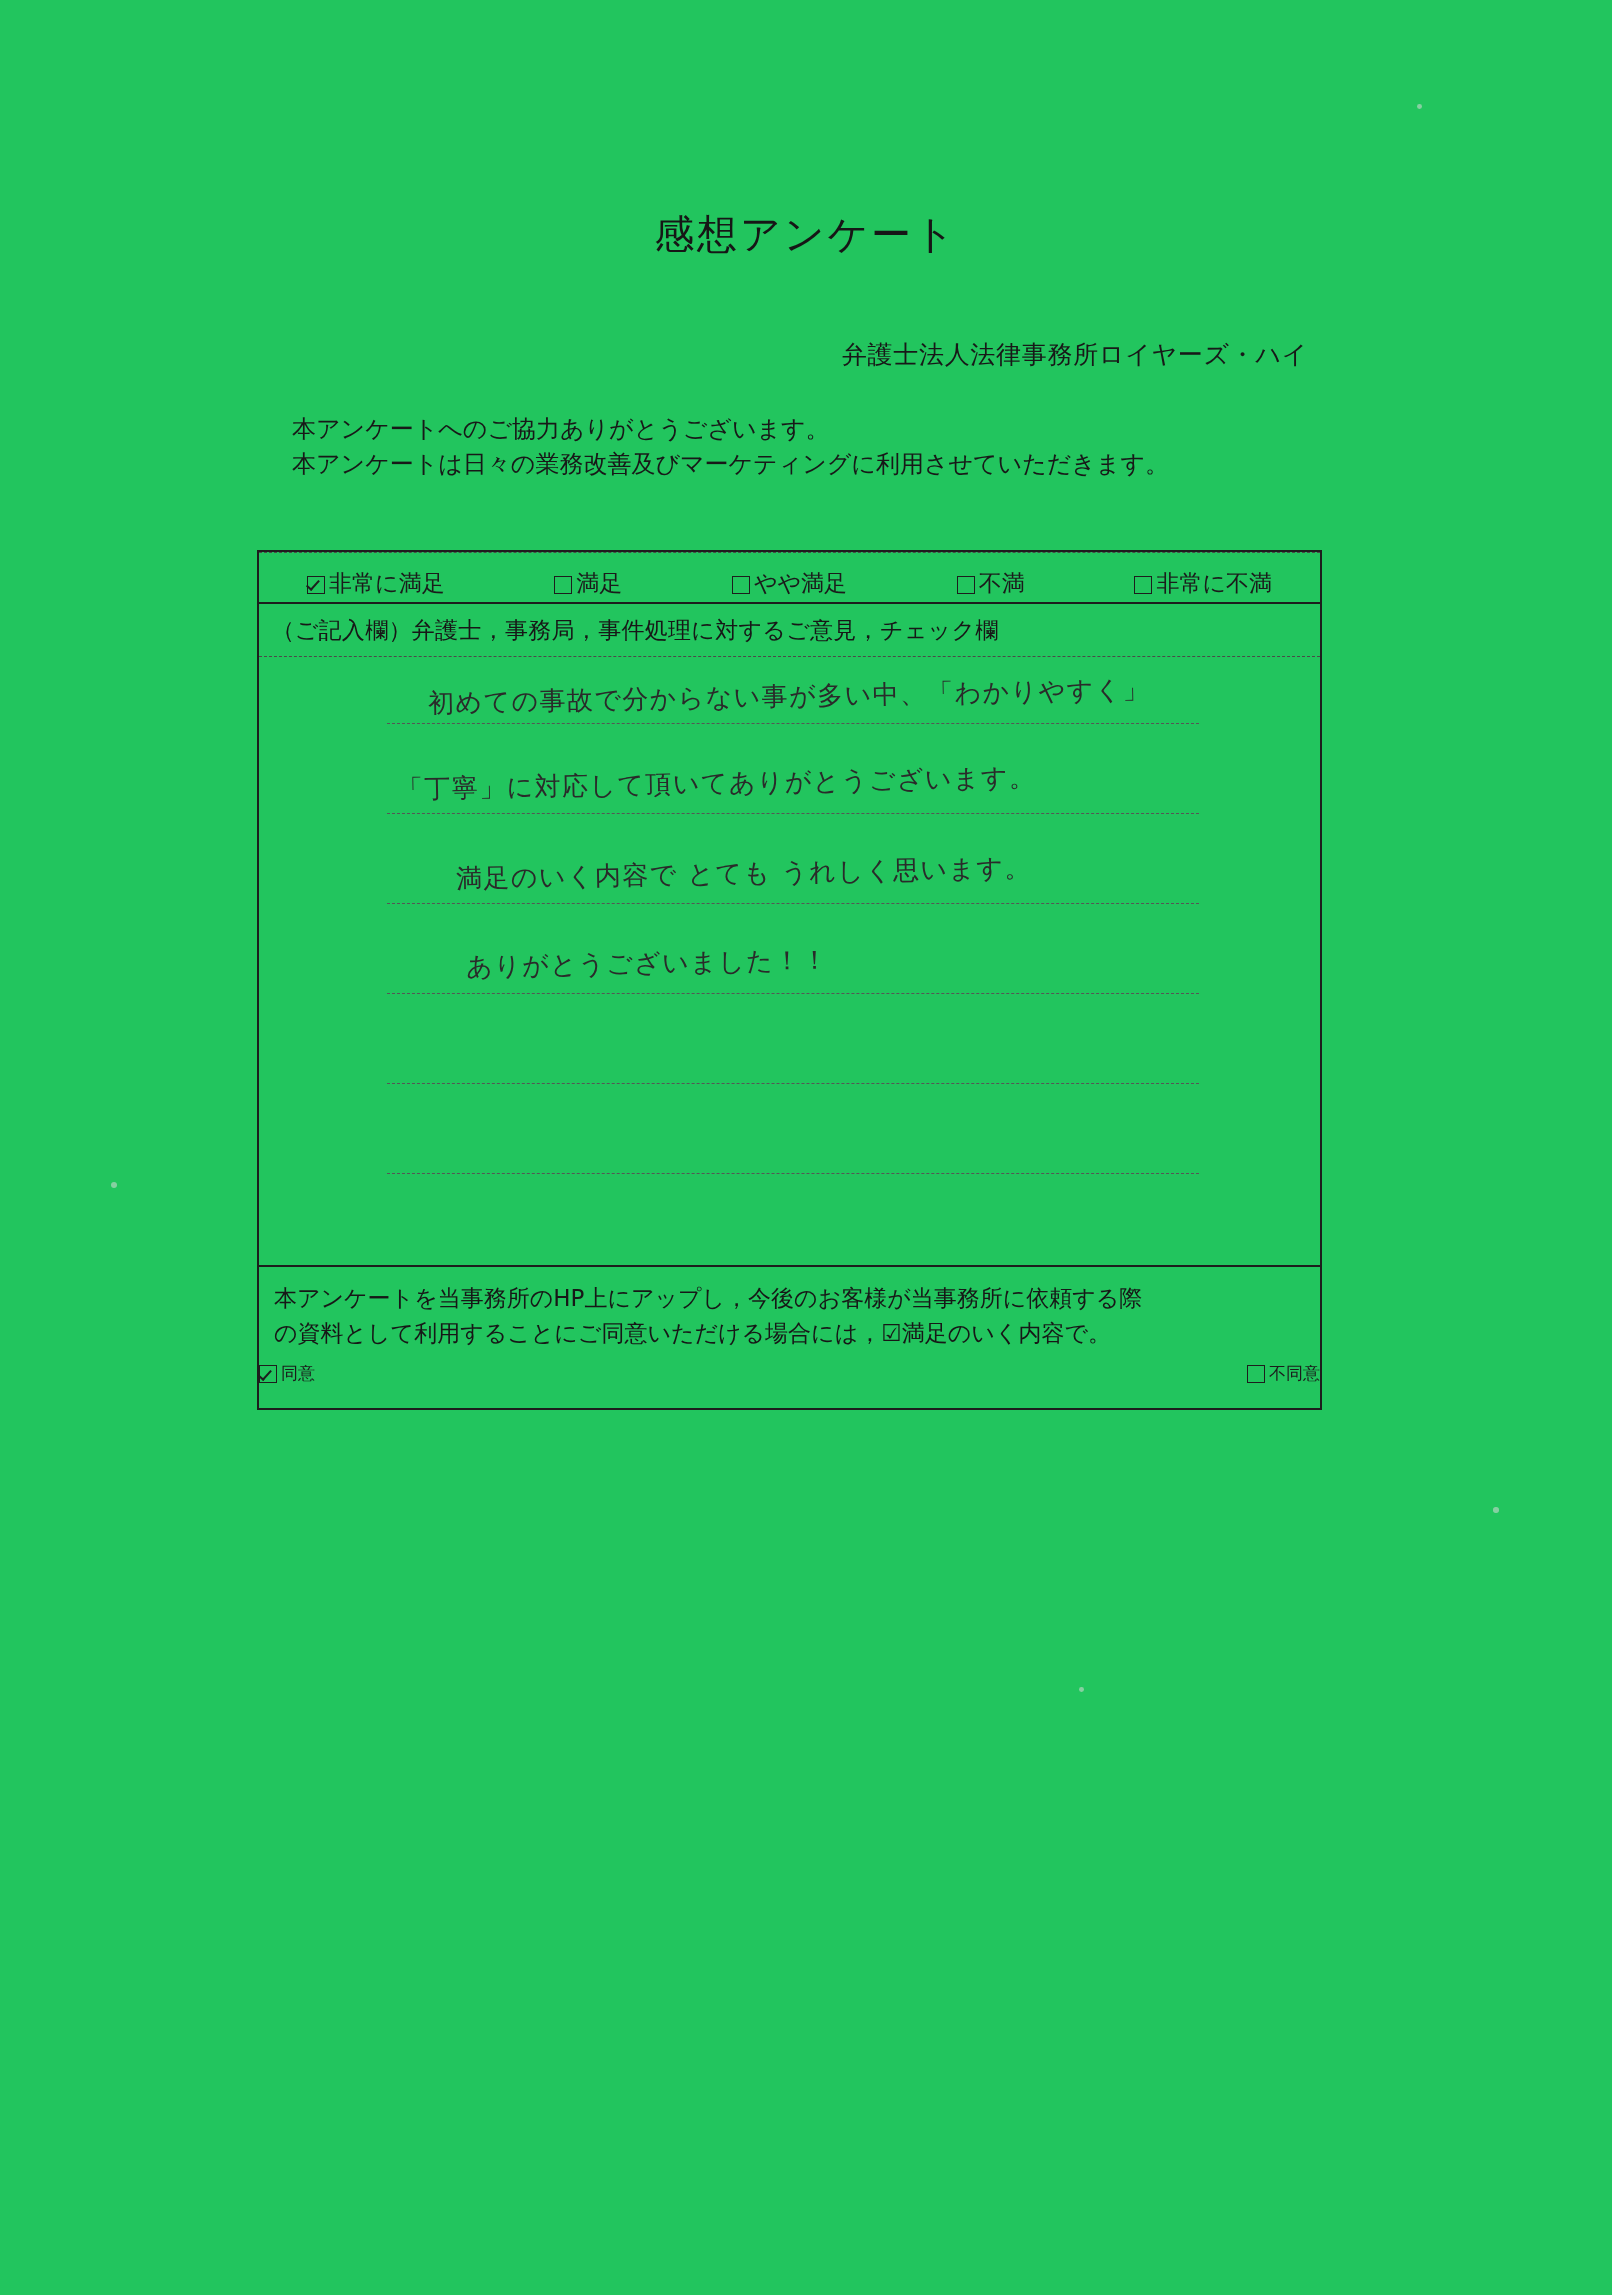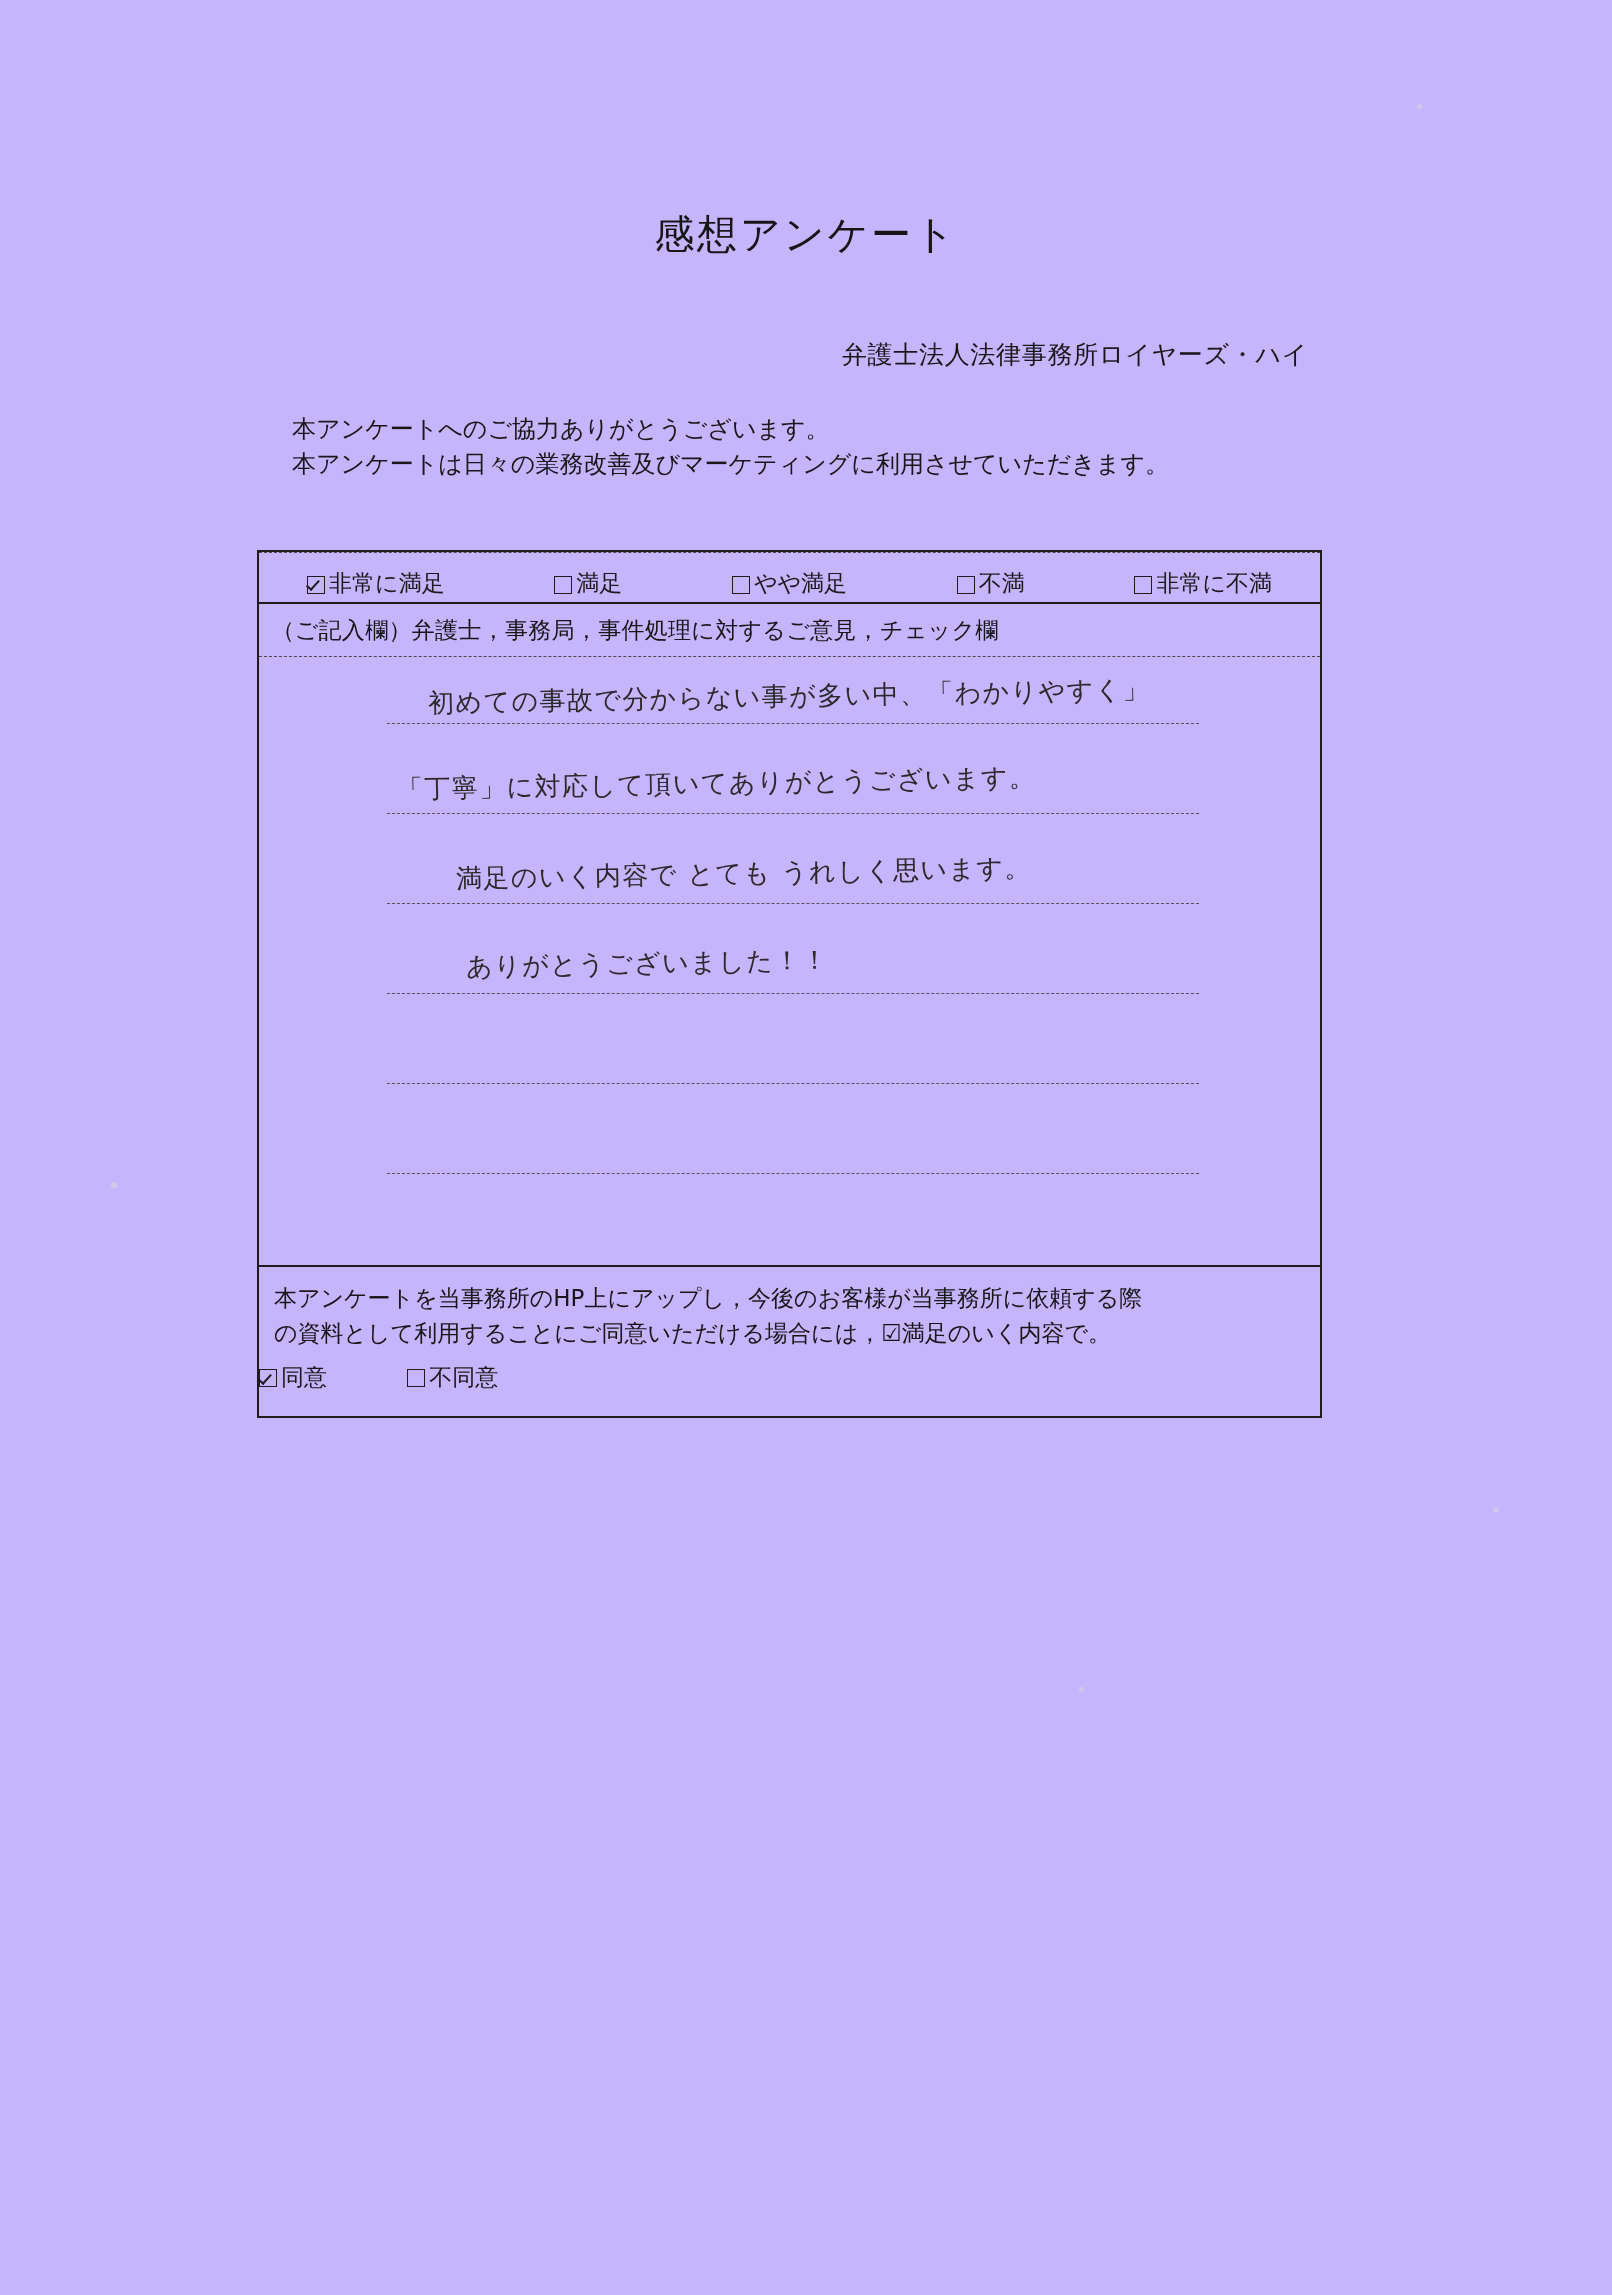--- a/index.html
+++ b/index.html
@@ -12,21 +12,21 @@
     height: 2295px;
     font-family: "Liberation Serif", serif;
     color: #1b1b1b;
     position: relative;
     overflow: hidden;
   }
 
   .page {
     position: absolute;
     inset: 0;
-    background: #c4b5fd;
+    background: #22c55e;
   }
 
   
   .speck {
     position: absolute;
     background: #d8d8d8;
     border-radius: 50%;
     opacity: .55;
   }
 
@@ -158,23 +158,23 @@
   .consent-text {
     font-size: 23px;
     line-height: 1.55;
     font-family: "DejaVu Sans", sans-serif;
     padding: 14px 15px 4.1px 15px;
     color: #171717;
   }
   .consent-choices {
     display: flex;
     gap: 80px;
-    justify-content: flex-start;
+    justify-content: space-between;
     padding: 5.5px 0 23.5px 0;
-    font-size: 23px;
+    font-size: 17px;
     font-family: "DejaVu Sans", sans-serif;
   }
 </style>
 </head>
 <body>
 
 <div class="page">
 
   <div class="speck" style="left:111px;top:1182px;width:6.2px;height:6.2px;"></div>
   <div class="speck" style="left:1493px;top:1507px;width:5.5px;height:5.5px;"></div>

